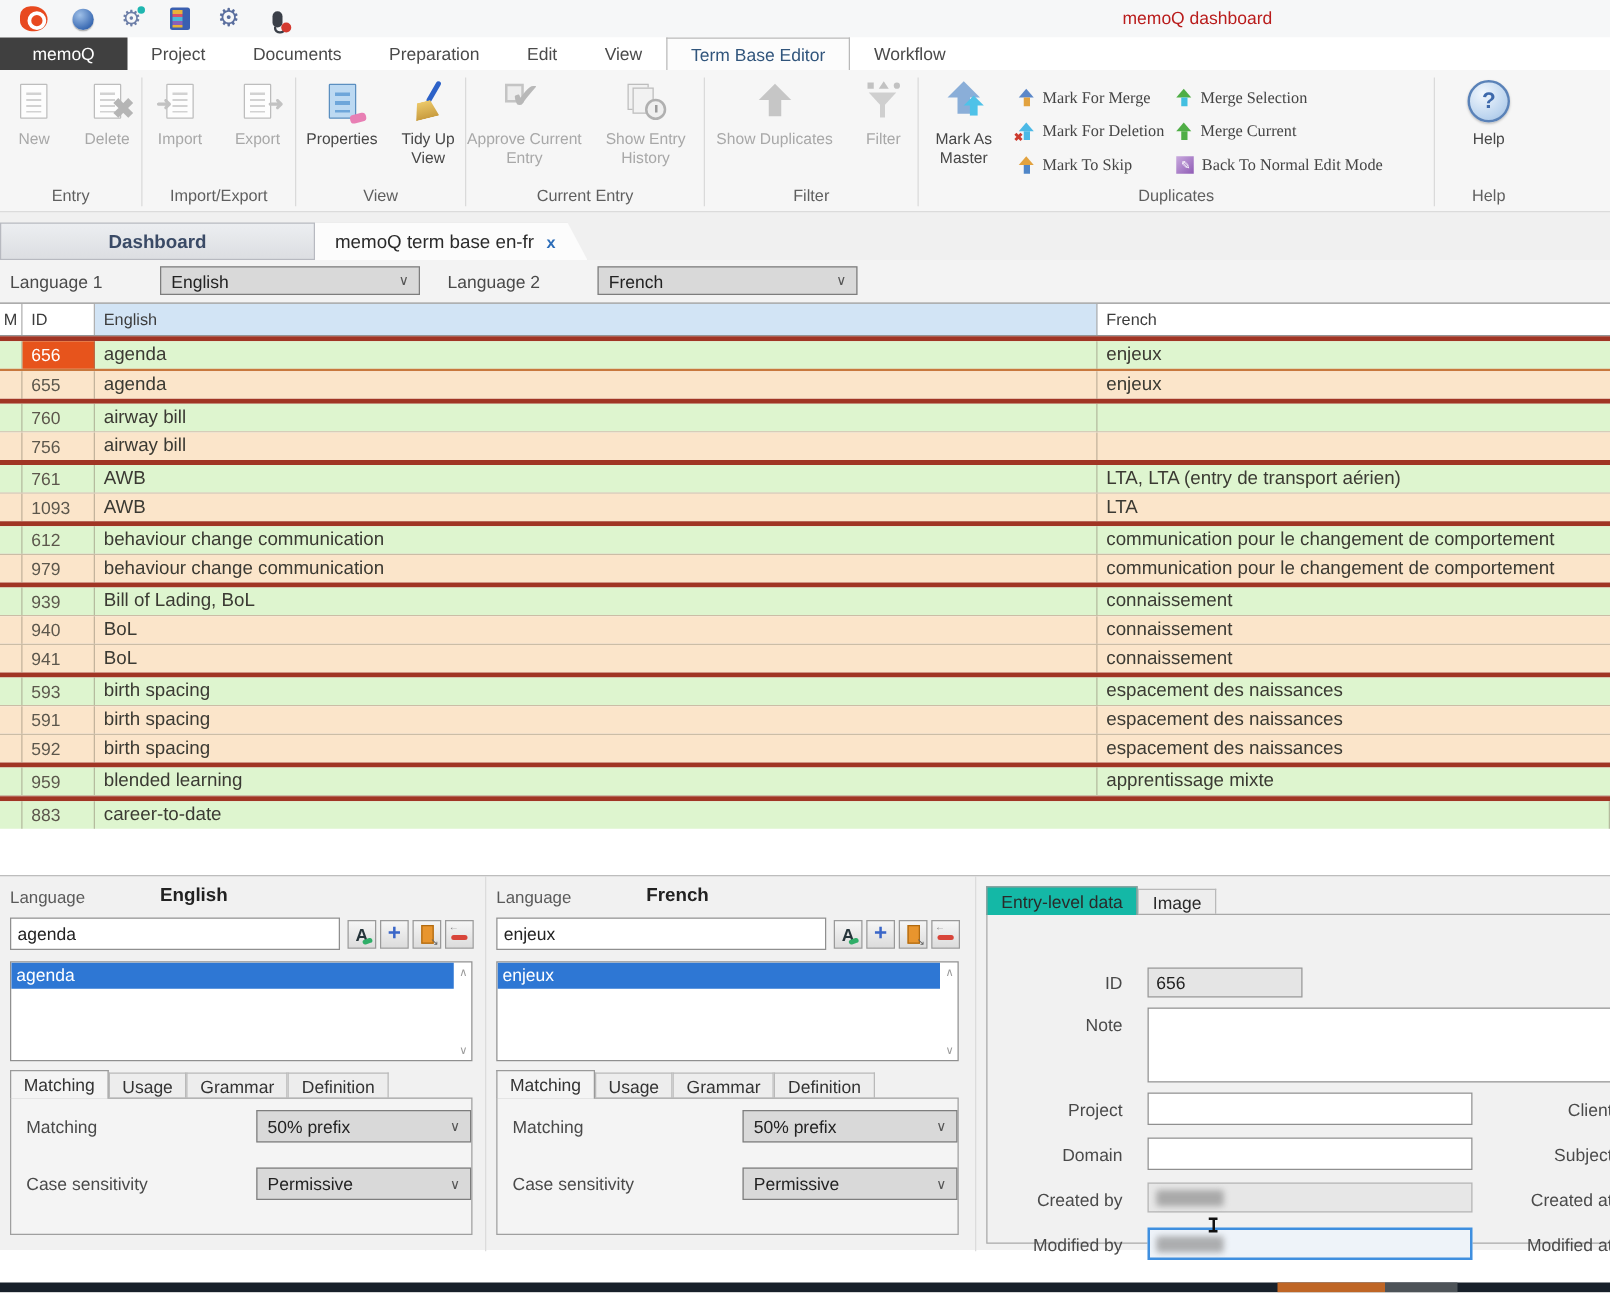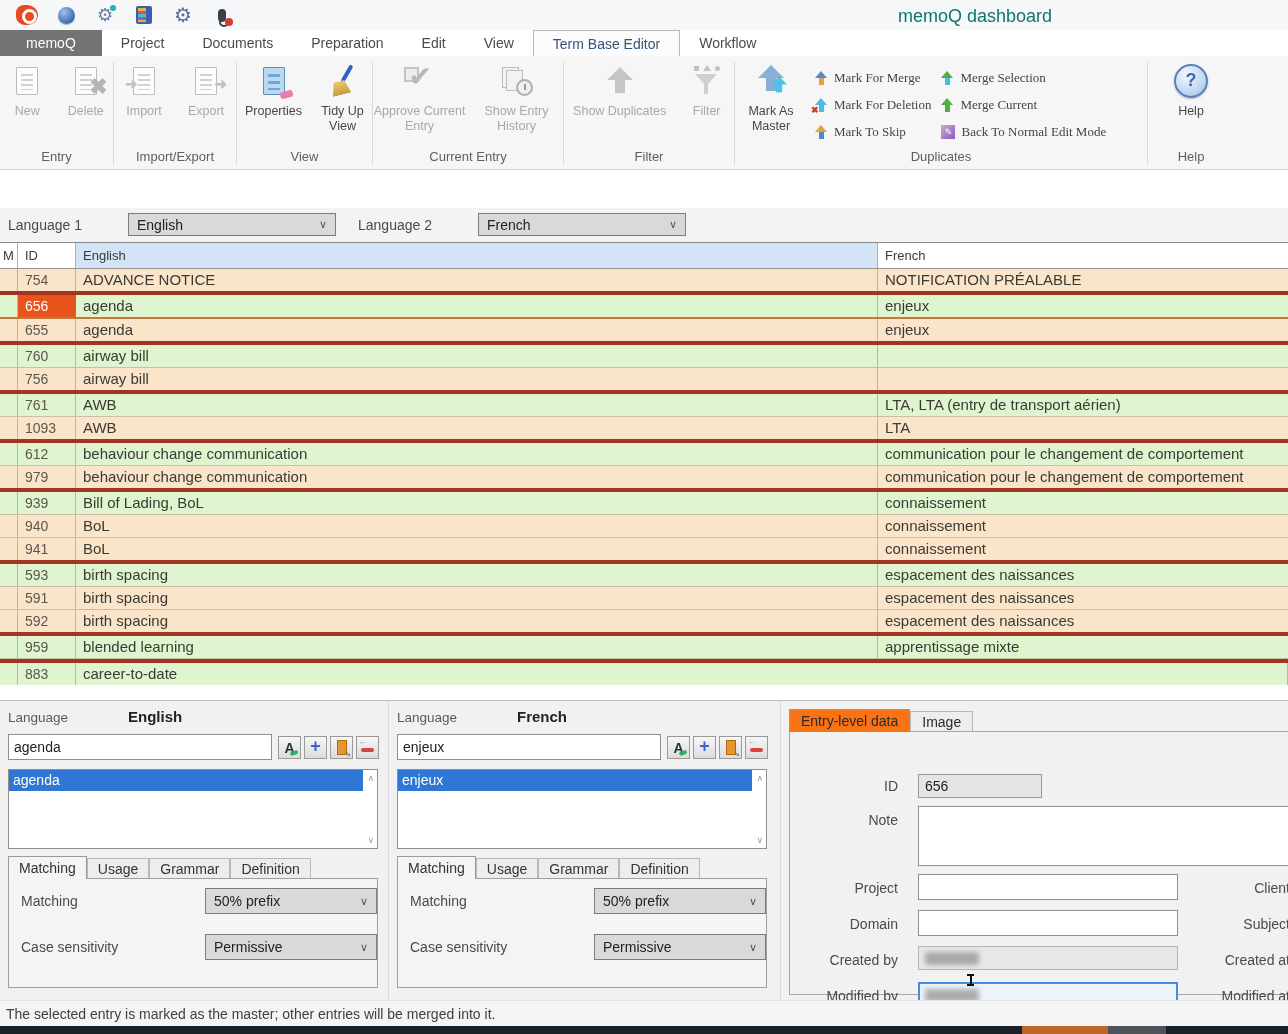--- a/index.html
+++ b/index.html
@@ -14,26 +14,26 @@
   .memoq-logo::after { content:""; position:absolute; left:6px; top:4px; width:9px; height:9px; border:3px solid #fff; border-radius:50%; }
   .globe { width:17px; height:17px; border-radius:50%; background:radial-gradient(circle at 35% 30%, #9fc0e8, #3c6cb4 70%, #2b4f8a); box-shadow:0 1px 1px rgba(0,0,0,.3); }
   .gearglyph { font-size:18px; color:#6d7fa8; line-height:1; }
   .gearglyph.big { color:#5a6e9e; font-size:20px; }
   .gearglyph .dot { position:absolute; right:0; top:1px; width:6px; height:6px; background:#1fb6b0; border-radius:50%; }
   .notebook { width:16px; height:18px; background:#3a5fb0; border-radius:2px; position:relative; overflow:hidden; }
   .notebook::before { content:""; position:absolute; left:2px; top:2px; right:6px; bottom:2px; background:repeating-linear-gradient(#e8b23a 0 3px, #d8506a 3px 6px, #4ab8d8 6px 9px, #8a60b8 9px 12px); }
   .mic { width:8px; height:13px; background:#3a3f48; border-radius:4px; position:relative; }
   .mic::before { content:""; position:absolute; left:1px; bottom:-5px; width:6px; height:4px; border:2px solid #3a3f48; border-top:none; border-radius:0 0 6px 6px; }
   .mic::after { content:""; position:absolute; right:-7px; bottom:-4px; width:8px; height:8px; background:#d43a30; border-radius:50%; }
-  .win-title { position:absolute; left:898px; top:6px; font-size:18px; color:#0f766e; }
+  .win-title { position:absolute; left:898px; top:6px; font-size:14px; color:#b91c1c; }
 
   
   .menubar { position:absolute; top:30px; left:0; right:0; height:26px; background:#fff; display:flex; font-size:14px; color:#4a4a4a; }
   .mitem { display:flex; align-items:center; padding:0 19px; cursor:default; }
-  .mitem.memoq { background:#737373; color:#fff; padding:0 26px; }
+  .mitem.memoq { background:#404040; color:#fff; padding:0 26px; }
   .mitem.selected { background:#fcfcfc; border:1px solid #b9b9b9; border-bottom:none; color:#31557c; }
 
   
   .ribbon { position:absolute; top:56px; left:0; right:0; height:114px; background:#f6f6f6; border-bottom:1px solid #d2d2d2; display:flex; }
   .rgroup { position:relative; display:flex; flex-direction:column; }
   .rbtns { flex:1; display:flex; justify-content:center; align-items:flex-start; gap:4px; padding-top:5px; }
   .rbtn { display:flex; flex-direction:column; align-items:center; width:58px; font-size:12.5px; color:#474747; text-align:center; line-height:1.2; }
   .rbtn.wide { width:94px; } .rbtn.mid { width:72px; } .rbtn.xwide { width:118px; }
   .rbtn.disabled { color:#a8a8a8; }
   .icobox { height:40px; display:flex; align-items:center; justify-content:center; margin-bottom:3px; }
@@ -142,21 +142,21 @@
   .ttab { padding:0 10px; font-size:14px; color:#333; background:#ededed; border:1px solid #b9b9b9; height:21px; line-height:20px; border-bottom:none; }
   .ttab.active { background:#f4f4f4; border-color:#9a9a9a; height:23px; line-height:22px; position:relative; z-index:2; }
   .tcontent { position:absolute; left:8px; top:177px; width:370px; height:110px; border:1px solid #9f9f9f; background:#f4f4f4; }
   .tc-lab { position:absolute; left:12px; font-size:14px; color:#4a4a4a; }
   .dd.match { position:absolute; left:196px; width:172px; height:26px; }
 
   
   .entrypanel { position:absolute; left:780px; top:0; width:508px; height:300px; border-left:1px solid #dcdcdc; }
   .etabs { position:absolute; left:8px; top:8px; display:flex; align-items:flex-end; height:23px; }
   .etab { padding:0 11px; font-size:14px; color:#2a2a2a; background:#ededed; border:1px solid #b9b9b9; border-bottom:none; height:21px; line-height:20px; }
-  .etab.active { background:#f97316; border-color:#9a9a9a; height:23px; line-height:22px; z-index:2; }
+  .etab.active { background:#14b8a6; border-color:#9a9a9a; height:23px; line-height:22px; z-index:2; }
   .econtent { position:absolute; left:8px; top:30px; width:512px; height:264px; border:1px solid #a8a8a8; background:#f1f1f1; }
   .flab { position:absolute; width:100px; text-align:right; font-size:14px; color:#4a4a4a; }
   .flab.left { left:8px; }
   .flab.right { left:406px; width:94px; text-align:right; }
   .fid { position:absolute; left:128px; top:42px; width:124px; height:24px; background:#e5e5e5; border:1px solid #9a9a9a; display:flex; align-items:center; padding:0 6px; font-size:14px; color:#222; }
   .fnote { position:absolute; left:128px; top:74px; width:384px; height:60px; background:#fff; border:1px solid #8f8f8f; }
   .finput { position:absolute; left:128px; width:260px; height:26px; background:#fff; border:1px solid #8f8f8f; }
   .fgray { position:absolute; left:128px; width:260px; height:24px; background:#e7e7e7; border:1px solid #b5b5b5; display:flex; align-items:center; padding:0 6px; }
   .ffocus { position:absolute; left:128px; width:260px; height:26px; background:#eef3f9; border:2px solid #3f8fdf; display:flex; align-items:center; padding:0 5px; }
   .blob { width:54px; height:13px; background:#8f8f8f; border-radius:2px; filter:blur(2.5px); opacity:.7; }
@@ -380,20 +380,27 @@
           <span class="icobox">
               <span class="ico-help">?</span>
             </span>
           <span>Help</span>
         </div>
       </div>
       <div class="glabel">Help</div>
     </div>
   </div>
 
+  <div class="tabstrip">
+    <div class="dtab-dash">Dashboard</div>
+    <div class="dtab-active">
+      <span>memoQ term base en-fr</span>
+      <span class="dtab-close">x</span>
+    </div>
+  </div>
 
   <div class="langbar">
     <span class="lab" style="left:8px">Language 1</span>
     <div class="dd lang" style="left:128px">
       <span>English</span>
         <span class="chev">∨</span>
     </div>
     <span class="lab" style="left:358px">Language 2</span>
     <div class="dd lang" style="left:478px">
       <span>French</span>
@@ -402,26 +409,20 @@
   </div>
 
   <div class="tablewrap">
     <div class="thead">
       <div class="th m">M</div>
       <div class="th id">ID</div>
       <div class="th en">English</div>
       <div class="th fr">French</div>
     </div>
     <div id="tbody">
-        <div class="trow peach">
-          <div class="c-m"></div>
-          <div class="c-id">754</div>
-          <div class="c-en">ADVANCE NOTICE</div>
-          <div class="c-fr">NOTIFICATION PRÉALABLE</div>
-        </div>
         <div class="sep thick"></div>
         <div class="trow green">
           <div class="c-m"></div>
           <div class="c-id idsel">656</div>
           <div class="c-en">agenda</div>
           <div class="c-fr">enjeux</div>
         </div>
         <div class="sep orange"></div>
         <div class="trow peach">
           <div class="c-m"></div>
@@ -628,22 +629,19 @@
         <span class="flab left" style="top:256px">Modified by</span>
         <div class="ffocus" style="top:250px">
             <span class="blob"></span>
           </div>
         <span class="flab right" style="top:256px">Modified at</span>
         <span class="ibeam"></span>
       </div>
     </div>
   </div>
 
-  <div class="statusbar">
-    <span>The selected entry is marked as the master; other entries will be merged into it.</span>
-  </div>
 
   <div class="taskbar">
     <span class="tseg or"></span>
     <span class="tseg gr"></span>
   </div>
 
 </div>
 
 </body></html>

